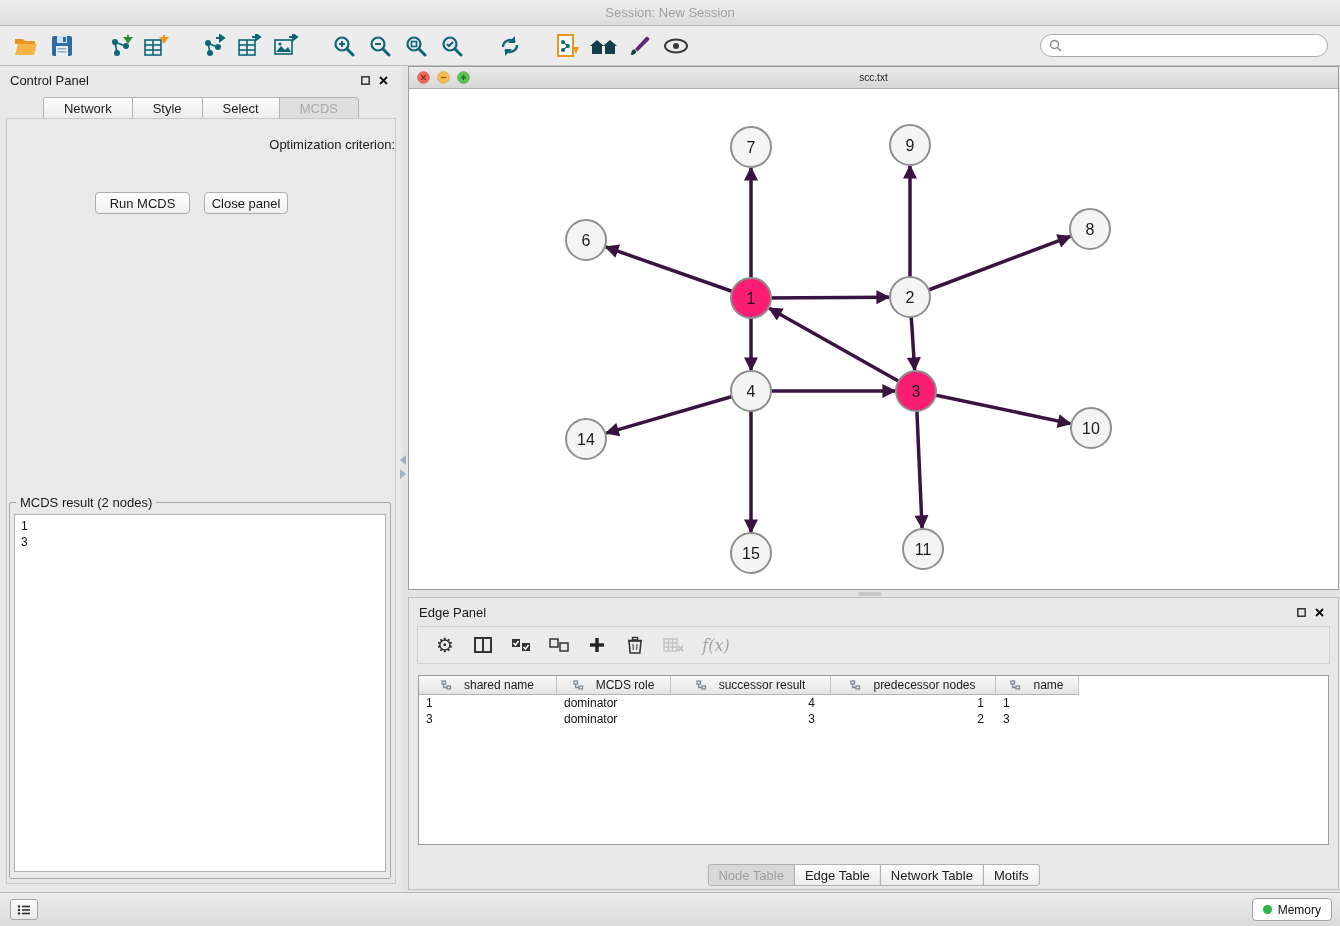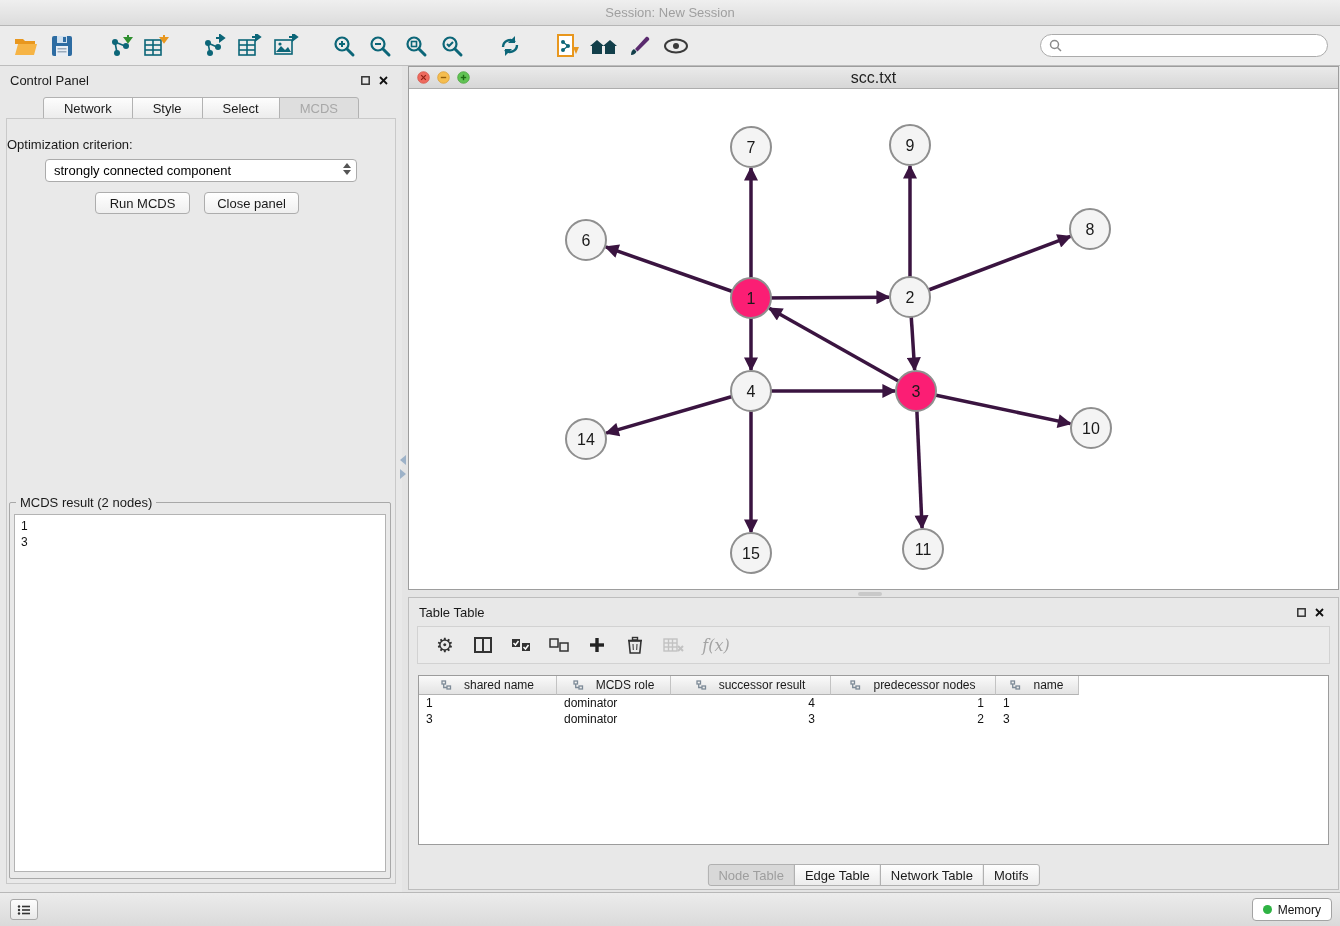--- a/index.html
+++ b/index.html
@@ -29,47 +29,47 @@
   .win-btn { position:absolute; top:8px; width:14px; height:12px; display:flex;
     align-items:center; justify-content:center; cursor:pointer; background:transparent; border:none; }
   .cp-tabs { position:absolute; left:0; top:31px; width:100%; display:flex; justify-content:center; }
   .tab { height:22px; padding:0 20px; font-size:13px; line-height:21px; color:#1a1a1a;
     background:linear-gradient(#fdfdfd,#ececec); border:1px solid #b2b2b2; margin-left:-1px; cursor:pointer; }
   .tab:first-child { border-radius:3px 0 0 0; margin-left:0; }
   .tab:last-child { border-radius:0 3px 0 0; }
   .tab.active { background:#dedede; color:#a8a8a8; }
   .cp-content { position:absolute; left:6px; right:6px; top:52px; bottom:8px;
     border:1px solid #c9c9c9; background:#e9e9e9; }
-  #opt-label { position:absolute; left:0; top:18px; width:100%; text-align:left;
+  #opt-label { position:absolute; left:0; top:18px; width:100%; text-align:right;
     font-size:13px; color:#1a1a1a; }
   #criterion { position:absolute; left:38px; top:40px; width:312px; height:23px;
     background:#fff; border:1px solid #ababab; border-radius:4px; font-size:13px;
     line-height:21px; padding-left:8px; cursor:pointer; }
   #criterion .stepper { position:absolute; right:5px; top:3px; display:flex; flex-direction:column; gap:2px; }
   .tri-up { width:0; height:0; border-left:4px solid transparent; border-right:4px solid transparent;
     border-bottom:5px solid #555; }
   .tri-dn { width:0; height:0; border-left:4px solid transparent; border-right:4px solid transparent;
     border-top:5px solid #555; }
   .btn { position:absolute; height:22px; background:linear-gradient(#ffffff,#efefef);
     border:1px solid #adadad; border-radius:4px; font-size:13px; color:#1a1a1a;
     font-family:"Liberation Sans", sans-serif; cursor:pointer; }
   #run-btn { left:88px; top:73px; width:95px; }
-  #closep-btn { left:197px; top:73px; width:95px; }
+  #closep-btn { left:197px; top:73px; width:84px; }
   #result-box { position:absolute; left:2px; right:4px; top:376px; bottom:4px;
     border:1px solid #a8a8a8; border-radius:2px; }
   #result-box legend { font-size:13px; color:#1a1a1a; margin-left:6px; padding:0 4px; }
   #result-inner { position:absolute; left:4px; right:4px; top:4px; bottom:6px;
     background:#fff; border:1px solid #b3b3b3; font-size:12px; color:#111; padding:3px 6px; line-height:16px; }
 
   
   #netwin { position:absolute; left:408px; top:66px; width:931px; height:524px;
     background:#fff; border:1px solid #9d9d9d; }
   #netwin-titlebar { position:absolute; left:0; top:0; width:100%; height:22px;
     background:linear-gradient(#eaeaea,#d7d7d7); border-bottom:1px solid #adadad;
-    text-align:center; line-height:21px; font-size:16px; color:#1f1f1f; }
+    text-align:center; line-height:21px; font-size:10px; color:#1f1f1f; }
   #traffic { position:absolute; left:8px; top:4px; display:flex; gap:7px; }
   #netcanvas { position:absolute; left:0; top:22px; width:929px; height:500px; background:#fff; }
 
   
   #vsplit { position:absolute; left:399px; top:455px; width:8px; height:26px; display:flex;
     flex-direction:column; gap:4px; align-items:center; }
   #vsplit i { width:0; height:0; border-top:5px solid transparent; border-bottom:5px solid transparent; }
   #vsplit .l { border-right:6px solid #9db2c8; }
   #vsplit .r { border-left:6px solid #9db2c8; }
   #hsplit { position:absolute; left:858px; top:592px; width:24px; height:4px;
@@ -291,27 +291,20 @@
       </svg>
   </button>
   <div class="cp-tabs">
     <span class="tab">Network</span>
     <span class="tab">Style</span>
     <span class="tab">Select</span>
     <span class="tab active">MCDS</span>
   </div>
   <div class="cp-content">
     <div id="opt-label">Optimization criterion:</div>
-    <div id="criterion">
-      <span>strongly connected component</span>
-      <span class="stepper">
-        <i class="tri-up"></i>
-          <i class="tri-dn"></i>
-      </span>
-    </div>
     <button class="btn" id="run-btn">Run MCDS</button>
     <button class="btn" id="closep-btn">Close panel</button>
     <fieldset id="result-box">
       <legend>MCDS result (2 nodes)</legend>
       <div id="result-inner">
         <div>1</div>
         <div>3</div>
       </div>
     </fieldset>
   </div>
@@ -387,21 +380,21 @@
       <circle cx="682" cy="339" r="20" fill="#f4f4f4" stroke="#8f8f8f" stroke-width="2"></circle>
       <text x="682" y="344.5" text-anchor="middle" font-size="16" font-family="Liberation Sans, sans-serif" fill="#1a1a1a">10</text>
       <circle cx="342" cy="464" r="20" fill="#f4f4f4" stroke="#8f8f8f" stroke-width="2"></circle>
       <text x="342" y="469.5" text-anchor="middle" font-size="16" font-family="Liberation Sans, sans-serif" fill="#1a1a1a">15</text>
       <circle cx="514" cy="460" r="20" fill="#f4f4f4" stroke="#8f8f8f" stroke-width="2"></circle>
       <text x="514" y="465.5" text-anchor="middle" font-size="16" font-family="Liberation Sans, sans-serif" fill="#1a1a1a">11</text>
     </svg>
 </div>
 
 <div id="tpanel">
-  <span class="panel-title">Table Table</span>
+  <span class="panel-title">Edge Panel</span>
   <button class="win-btn" style="right:30px">
     <svg width="9" height="9">
       <rect x="0.8" y="0.8" width="7.4" height="7.4" fill="none" stroke="#333" stroke-width="1.5"></rect>
       </svg>
   </button>
   <button class="win-btn" style="right:12px">
     <svg width="9" height="9">
       <g stroke="#111" stroke-width="1.8">
           <line x1="1" y1="1" x2="8" y2="8"></line>
           <line x1="8" y1="1" x2="1" y2="8"></line>

